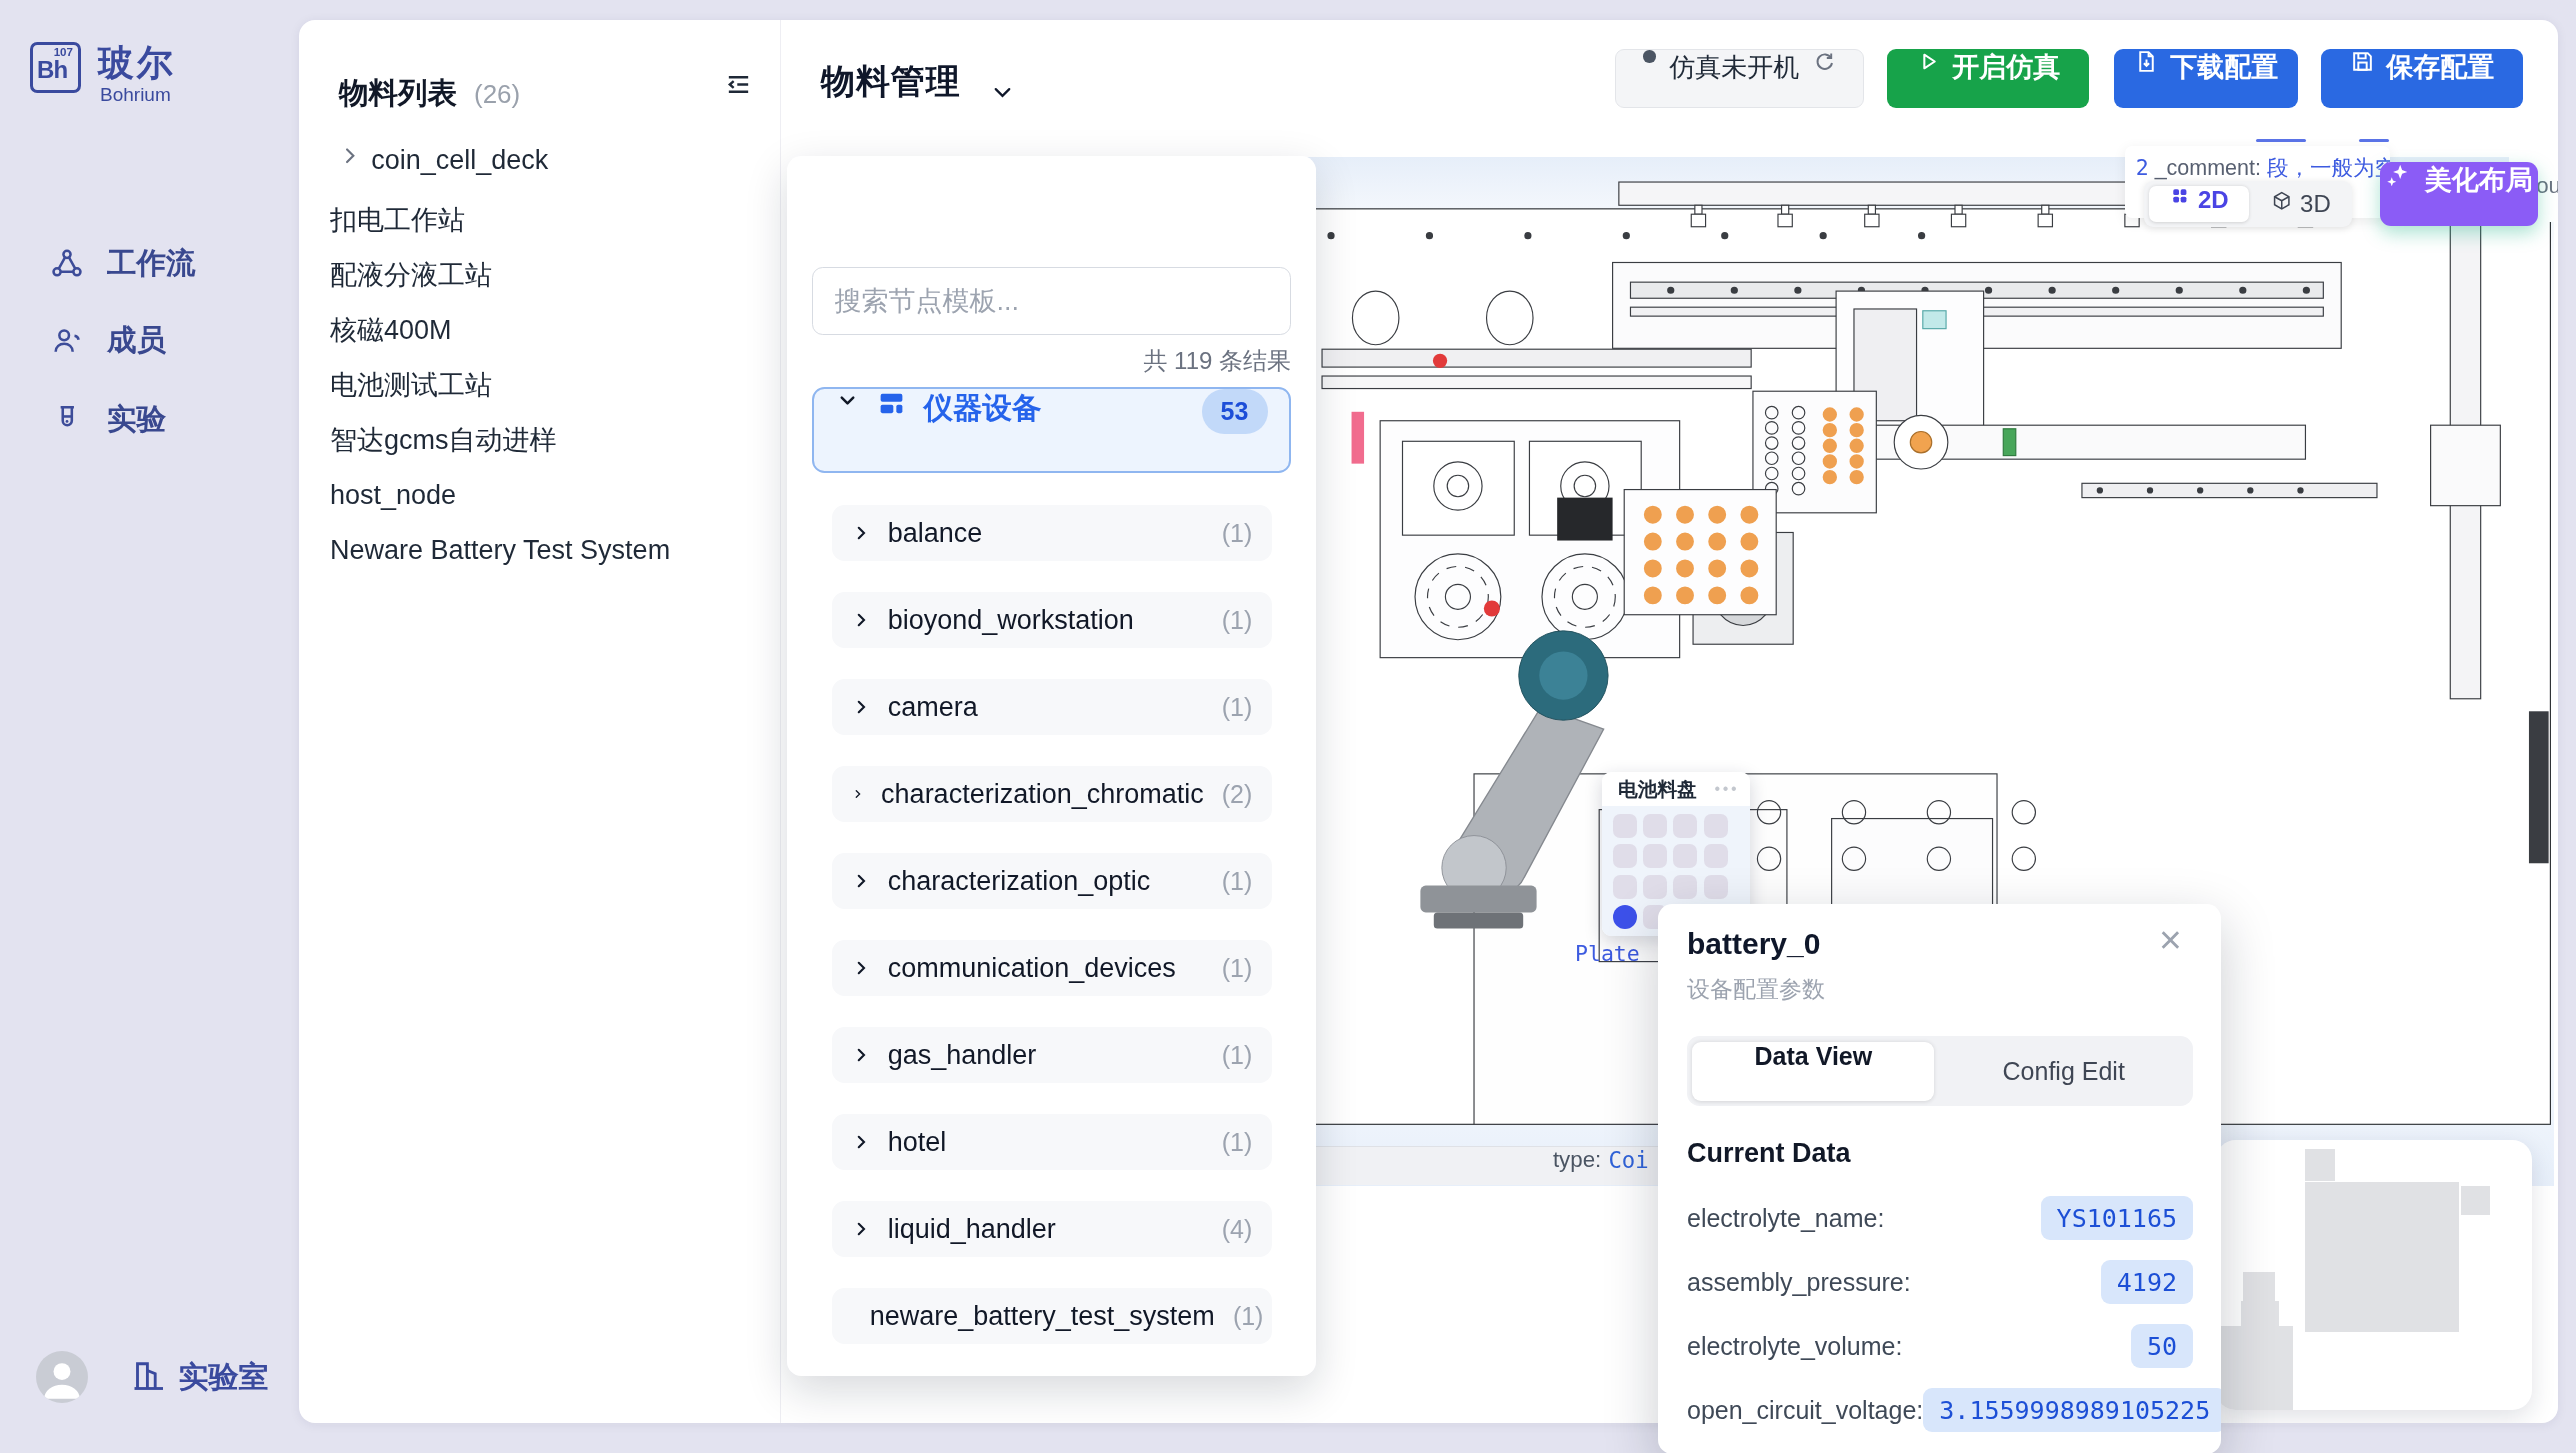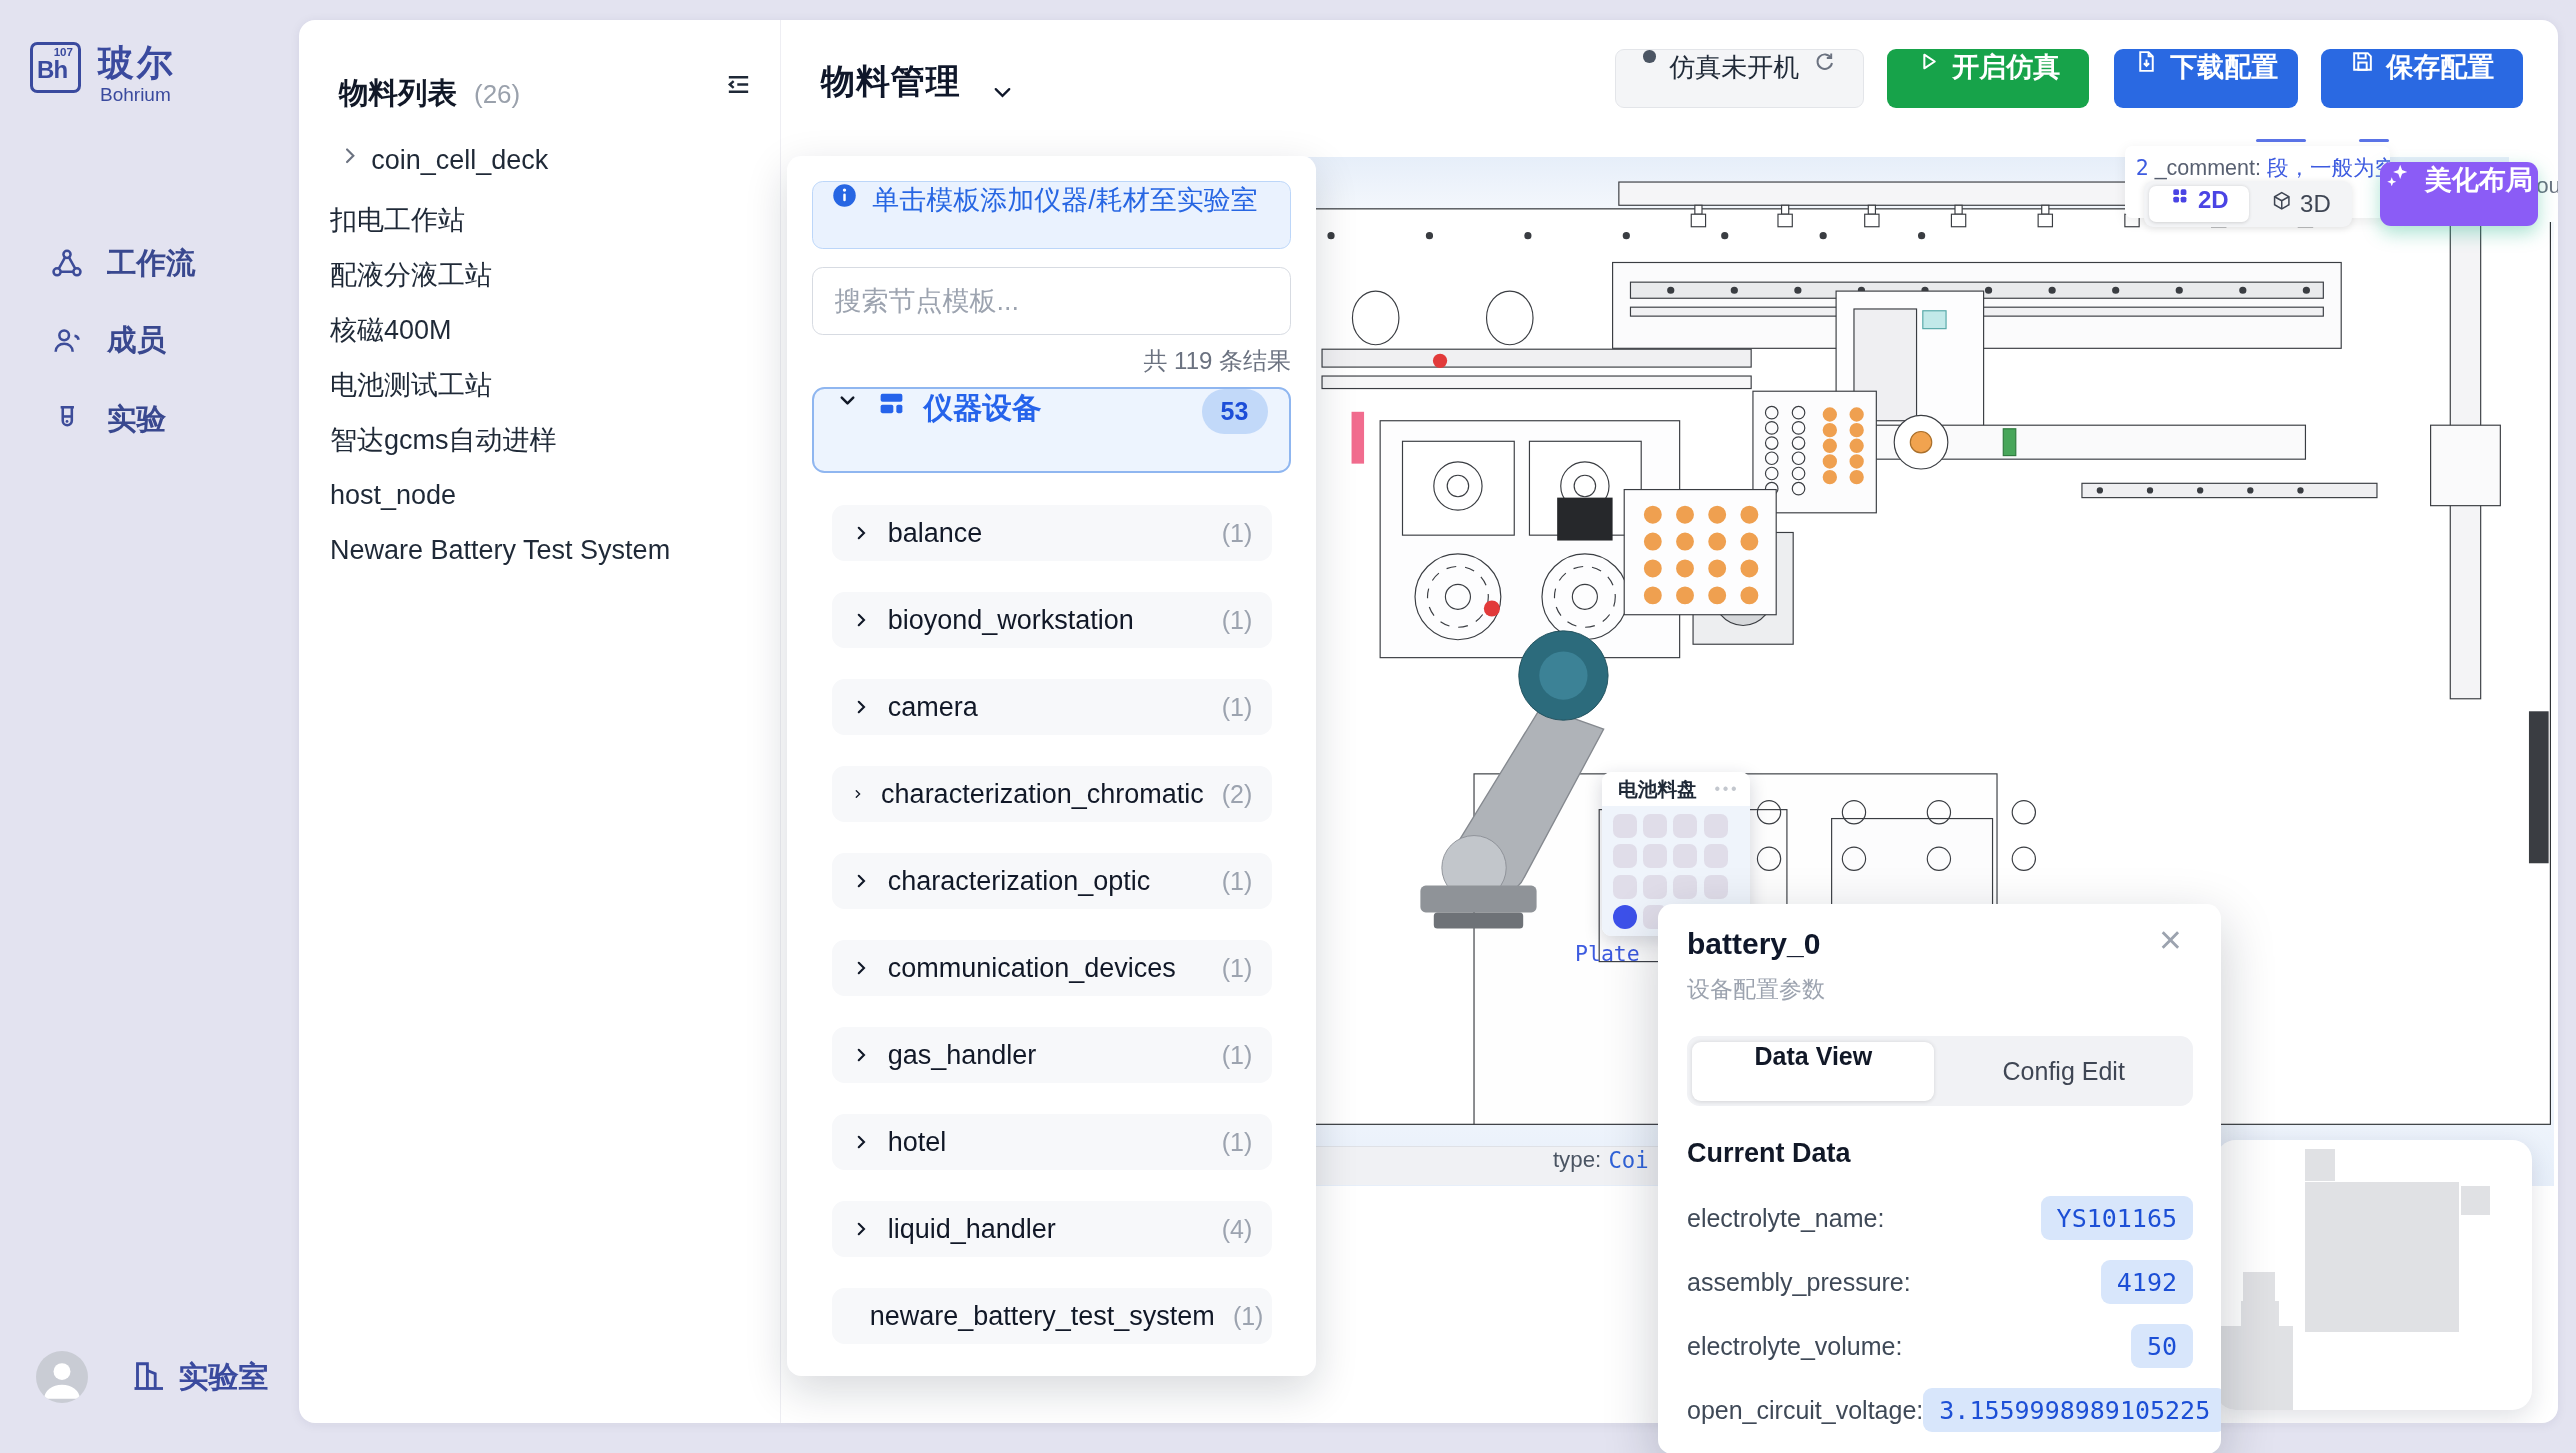--- a/index.html
+++ b/index.html
@@ -426,28 +426,20 @@
   <div id="beautify" class="abs flex">
     <svg viewBox="0 0 24 24" width="27" height="27" fill="#fff">
         <path d="M13.5 2.5 l1.7 4.6 4.6 1.7 -4.6 1.7 -1.7 4.6 -1.7-4.6 -4.6-1.7 4.6-1.7 Z"></path>
         <path d="M6 13.5 l1.1 2.9 2.9 1.1 -2.9 1.1 L6 21.5 l-1.1-2.9 -2.9-1.1 2.9-1.1 Z"></path>
       </svg>
     <span>美化布局</span>
   </div>
 </div>
 
 <div id="palette" class="abs">
-  <div id="banner" class="abs flex">
-    <svg viewBox="0 0 24 24" width="27" height="27">
-        <circle cx="12" cy="12" r="10" fill="#2766E3"></circle>
-        <rect x="10.9" y="10.2" width="2.2" height="7" rx="1.1" fill="#fff"></rect>
-        <circle cx="12" cy="7.2" r="1.5" fill="#fff"></circle>
-      </svg>
-    <span>单击模板添加仪器/耗材至实验室</span>
-  </div>
   <input id="tpl-search" class="abs" type="text" placeholder="搜索节点模板..." style="">
   <div id="tpl-count" class="abs">共 119 条结果</div>
   <div id="tpl-cat" class="abs flex">
     <svg viewBox="0 0 24 24" width="23" height="23" fill="none" stroke="#111827" stroke-width="2.6">
         <path d="M6 9 l6 6 6-6" stroke-linecap="round" stroke-linejoin="round"></path>
       </svg>
     <svg viewBox="0 0 24 24" width="29" height="29" fill="#2563EB">
         <rect x="3" y="4" width="18" height="6.5" rx="1.5"></rect>
         <rect x="3" y="13" width="10.5" height="7" rx="1.5"></rect>
         <rect x="16" y="13" width="5" height="7" rx="1.5"></rect>

